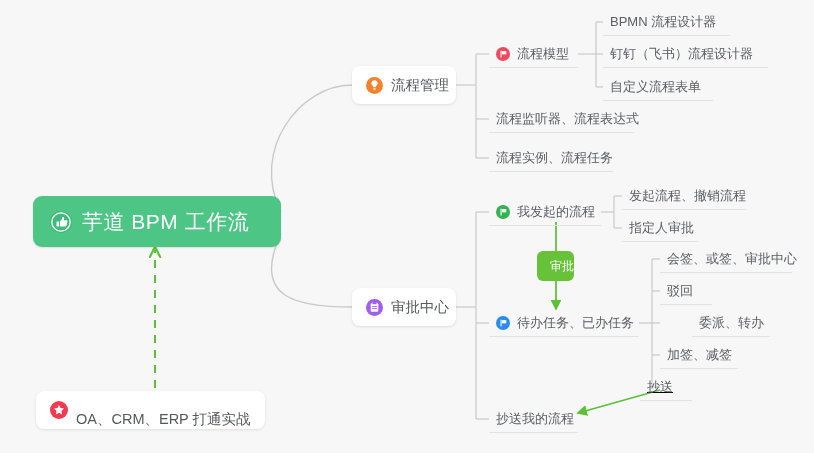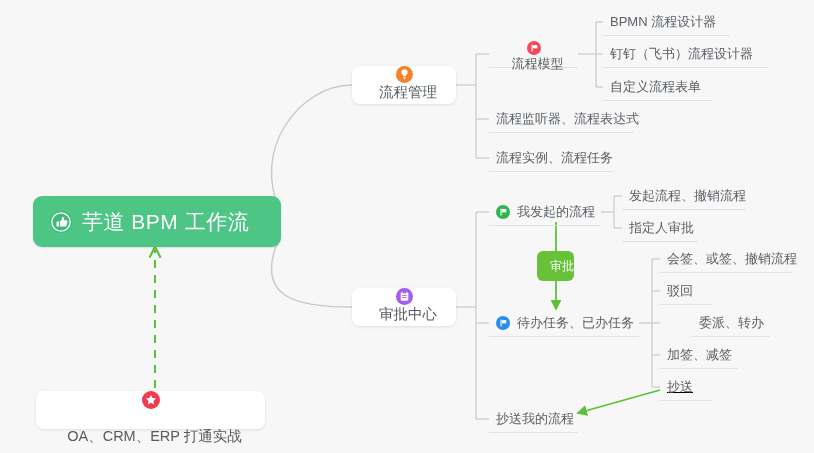--- a/index.html
+++ b/index.html
@@ -47,21 +47,20 @@
   .card-node {
     position: absolute;
     background: #ffffff;
     border-radius: 8px;
     box-shadow: 0 1px 3px rgba(0,0,0,0.10);
     display: flex;
     align-items: center;
     box-sizing: border-box;
     padding: 0 14px;
     height: 38px;
-    flex-direction: column;
   }
   .card-label {
     color: #555a5e;
     font-size: 14.5px;
     margin-left: 8px;
     white-space: nowrap;
   }
   #node-liuchengguanli { left: 352px; top: 66px; width: 104px; }
   #node-shenpizhongxin { left: 352px; top: 288px; width: 104px; }
   #node-oa { left: 36px; top: 391px; width: 229px; }
@@ -187,21 +186,21 @@
       <svg width="17" height="17" viewBox="0 0 17 17">
         <circle cx="8.5" cy="8.5" r="8.5" fill="#f5822a"></circle>
         <path d="M8.5 3.2a3.1 3.1 0 0 1 1.9 5.6c-.35.28-.5.6-.5.95v.35h-2.8v-.35c0-.36-.16-.67-.5-.95A3.1 3.1 0 0 1 8.5 3.2z" fill="#ffffff"></path>
         <rect x="7.1" y="10.8" width="2.8" height="0.95" rx="0.45" fill="#ffffff"></rect>
         <rect x="7.5" y="12.3" width="2" height="0.9" rx="0.45" fill="#ffffff"></rect>
       </svg>
     </span>
     <span class="card-label">流程管理</span>
   </div>
 
-  <div class="uline-node" style="left:489px; top:41px; width:89px;flex-direction:column;">
+  <div class="uline-node" style="left:489px; top:41px; width:89px;">
     <span class="ic">
       <svg width="14" height="14" viewBox="0 0 14 14">
         <circle cx="7" cy="7" r="7" fill="#f24a5c"></circle>
         <rect x="4.5" y="3.4" width="1.15" height="7.2" rx="0.55" fill="#ffffff"></rect>
         <path d="M6.1 4.1h4.2v3.3H6.1z" fill="#ffffff"></path>
       </svg>
     </span>
     <span class="uline-label">流程模型</span>
   </div>
 
@@ -258,32 +257,32 @@
       <svg width="14" height="14" viewBox="0 0 14 14">
         <circle cx="7" cy="7" r="7" fill="#2a8cf0"></circle>
         <rect x="4.5" y="3.4" width="1.15" height="7.2" rx="0.55" fill="#ffffff"></rect>
         <path d="M6.1 4.1h4.2v3.3H6.1z" fill="#ffffff"></path>
       </svg>
     </span>
     <span class="uline-label">待办任务、已办任务</span>
   </div>
 
   <div class="uline-node" style="left:660px; top:246px; width:132px;">
-    <span class="uline-label">会签、或签、撤销流程</span>
+    <span class="uline-label">会签、或签、审批中心</span>
   </div>
   <div class="uline-node" style="left:660px; top:278px; width:52px;">
     <span class="uline-label">驳回</span>
   </div>
   <div class="uline-node" style="left:692px; top:310px; width:78px;">
     <span class="uline-label">委派、转办</span>
   </div>
   <div class="uline-node" style="left:660px; top:342px; width:78px;">
     <span class="uline-label">加签、减签</span>
   </div>
-  <div class="uline-node" style="left:660px; top:374px; width:52px;text-decoration:underline;">
+  <div class="uline-node" style="left:640px; top:374px; width:52px;text-decoration:underline;">
     <span class="uline-label">抄送</span>
   </div>
 
   <div class="uline-node" style="left:489px; top:406px; width:89px;">
     <span class="uline-label">抄送我的流程</span>
   </div>
 
   <div class="badge-node">
     <span class="badge-label">审批</span>
   </div>

